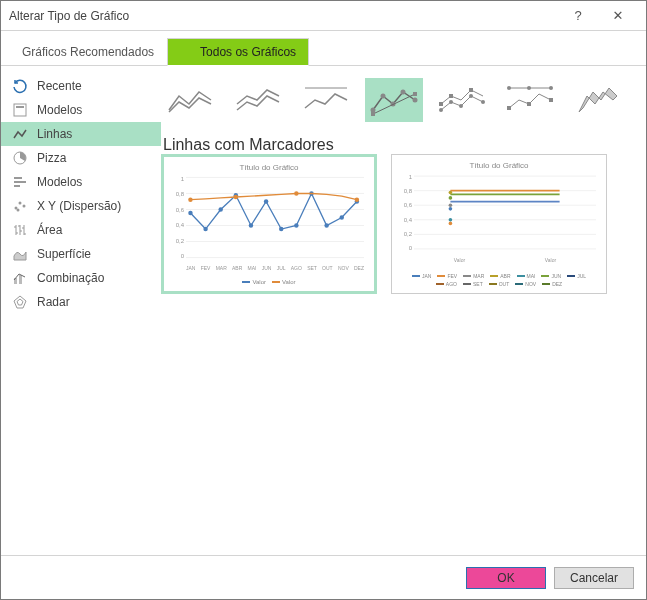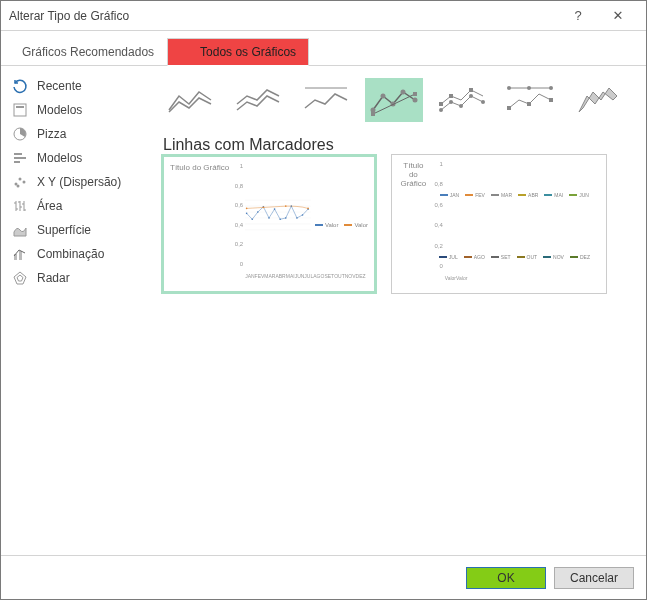--- a/index.html
+++ b/index.html
@@ -2,47 +2,47 @@
 <html><head>
 <meta charset="utf-8">
 <style>
 * { box-sizing: border-box; margin: 0; padding: 0; font-family: "Segoe UI", Tahoma, sans-serif; }
 body { background: #fff; width: 647px; height: 600px; border: 1px solid #7a7a7a; display: flex; flex-direction: column; }
 .titlebar { height: 30px; display: flex; align-items: center; padding: 0 8px; border-bottom: 1px solid #d4d4d4; font-size: 12px; color: #444; }
 .titlebar .title { flex: 1; }
 .titlebar .sys { width: 40px; text-align: center; font-size: 13px; color: #555; cursor: default; }
 .tabs { display: flex; padding: 6px 8px 0 8px; border-bottom: 1px solid #d4d4d4; font-size: 12px; }
 .tab { padding: 6px 12px; color: #555; border: 1px solid transparent; position: relative; top: 1px; }
-.tab.active { border: 1px solid #d4d4d4; border-bottom: 1px solid #fff; background: #ef4444; color: #222; padding-left: 32px; }
+.tab.active { border: 1px solid #d4d4d4; border-bottom: 1px solid #fff; background: #84cc16; color: #222; padding-left: 32px; }
 .content { flex: 1; display: flex; }
 .sidebar { width: 160px; padding: 8px 0; }
 .side-item { display: flex; align-items: center; padding: 4px 10px; height: 24px; font-size: 12px; color: #444; gap: 8px; }
 .side-item.selected { background: #a9e0c5; }
 .side-icon { width: 18px; height: 18px; display: flex; align-items: center; justify-content: center; }
 .side-icon svg { width: 16px; height: 16px; }
 .main { flex: 1; padding: 8px 12px 8px 0; }
 .subtype-row { display: flex; gap: 10px; padding: 4px 0 14px 0; }
 .subtype { width: 58px; height: 44px; display: flex; align-items: center; justify-content: center; border: 1px solid transparent; }
 .subtype svg { width: 50px; height: 36px; }
 .subtype.selected { background: #a9e0c5; }
 .section-title { font-size: 16px; color: #333; margin-bottom: 0; padding-left: 2px; }
 .previews { display: flex; gap: 14px; }
-.preview { width: 216px; height: 140px; border: 1px solid #ccc; background: #fff; font-size: 6px; color: #888; position: relative; padding: 6px; display:flex; flex-direction:row; }
+.preview { width: 216px; height: 140px; border: 1px solid #ccc; background: #fff; font-size: 6px; color: #888; position: relative; padding: 6px; display:flex; flex-direction:column; }
 .preview.selected { border: 3px solid #a9e0c5; }
 .preview .ptitle { text-align: center; font-size: 8px; color: #888; margin-bottom: 4px; }
 .preview .chart-area { flex:1; position:relative; }
 .axis-labels { position:absolute; left:0; top:0; bottom:18px; width:14px; display:flex; flex-direction:column; justify-content:space-between; font-size:6px; color:#999; text-align:right; }
 .x-labels { position:absolute; left:16px; right:4px; bottom:6px; display:flex; justify-content:space-between; font-size:5px; color:#999; }
 .legend-row { display:flex; justify-content:center; gap:6px; font-size:6px; color:#888; margin-top:2px;}
 .legend-chip { display:inline-flex; align-items:center; gap:2px;}
 .legend-dot { width:8px; height:2px; display:inline-block;}
 .legend-grid { display:flex; flex-wrap:wrap; justify-content:center; gap:2px 6px; font-size:5px; color:#888; margin-top:4px; padding:0 6px;}
 .footer { border-top: 1px solid #d4d4d4; height: 44px; display: flex; align-items: center; justify-content: flex-end; padding: 0 12px; gap: 8px; }
 .btn { min-width: 80px; height: 22px; font-size: 12px; background: #e1e1e1; border: 1px solid #adadad; color: #333; }
-.btn.primary { border: 1px solid #2a6fb0; background: #84cc16; }
+.btn.primary { border: 1px solid #2a6fb0; background: #ec4899; }
 </style>
 </head>
 <body>
 
 <div class="titlebar">
   <span class="title">Alterar Tipo de Gráfico</span>
   <span class="sys">?</span>
   <span class="sys">✕</span>
 </div>
 
@@ -64,20 +64,28 @@
       <span>Recente</span>
     </div>
     <div class="side-item">
       <span class="side-icon">
           <svg viewBox="0 0 16 16">
             <rect x="2" y="2" width="12" height="12" fill="none" stroke="#999"></rect>
             <rect x="4" y="4" width="8" height="2" fill="#999"></rect>
           </svg>
         </span>
       <span>Modelos</span>
+    </div>
+    <div class="side-item selected">
+      <span class="side-icon">
+          <svg viewBox="0 0 16 16">
+            <path d="M2 12 L6 6 L10 10 L14 4" fill="none" stroke="#555" stroke-width="1.5"></path>
+          </svg>
+        </span>
+      <span>Linhas</span>
     </div>
     <div class="side-item">
       <span class="side-icon">
           <svg viewBox="0 0 16 16">
             <circle cx="8" cy="8" r="6" fill="none" stroke="#999"></circle>
             <path d="M8 8 L8 2 A6 6 0 0 1 13 11 Z" fill="#999"></path>
           </svg>
         </span>
       <span>Pizza</span>
     </div>

